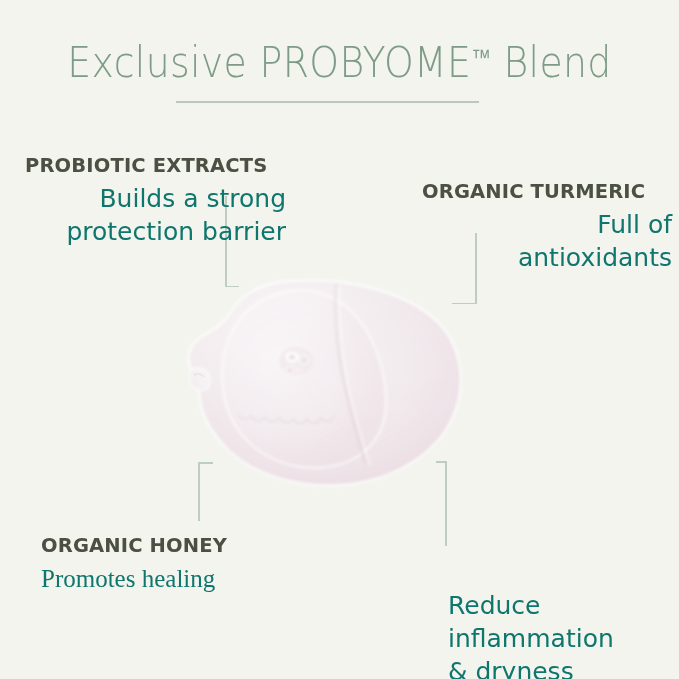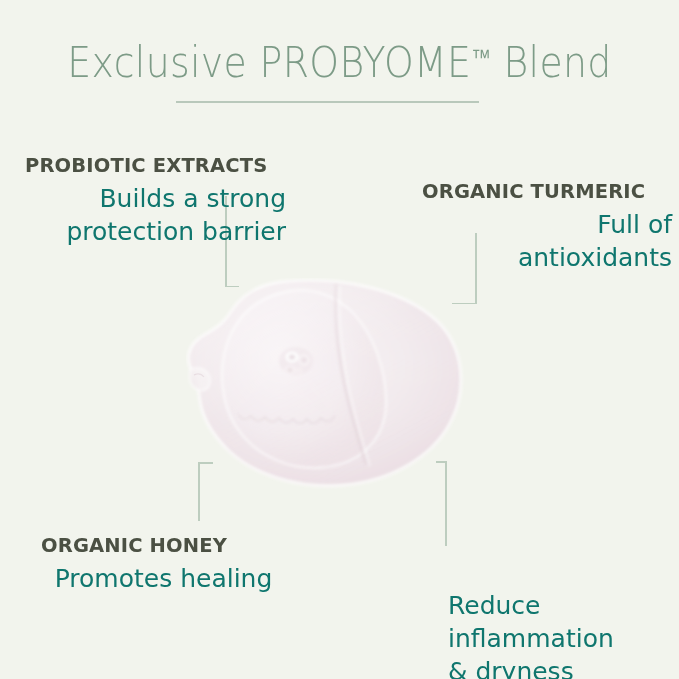--- a/index.html
+++ b/index.html
@@ -68,21 +68,21 @@
   
   #callout-probiotic          { left:25px;  top:155px;  width:275px; }
   #callout-probiotic .callout-desc { text-align:right; padding-right:14px; }
 
   
   #callout-turmeric           { left:422px; top:181px;  width:250px; }
   #callout-turmeric .callout-desc { text-align:right; padding-left:67px; }
 
   
   #callout-honey              { left:41px;  top:535px;  width:275px; }
-  #callout-honey .callout-desc { text-align:center; padding-right:30px; }
+  #callout-honey .callout-desc { text-align:left; padding-right:30px;font-family:Liberation Serif, serif; }
 
   
   #callout-b12                { left:422px; top:556px;  width:252px; }
   #callout-b12 .callout-desc  { text-align:left; padding-left:26px;margin-top:33px; }
 
   
   .connector { position:absolute; background:#bdcdbf; }
   .connector.v { width:1.6px; }
   .connector.h { height:1.6px; }
 

